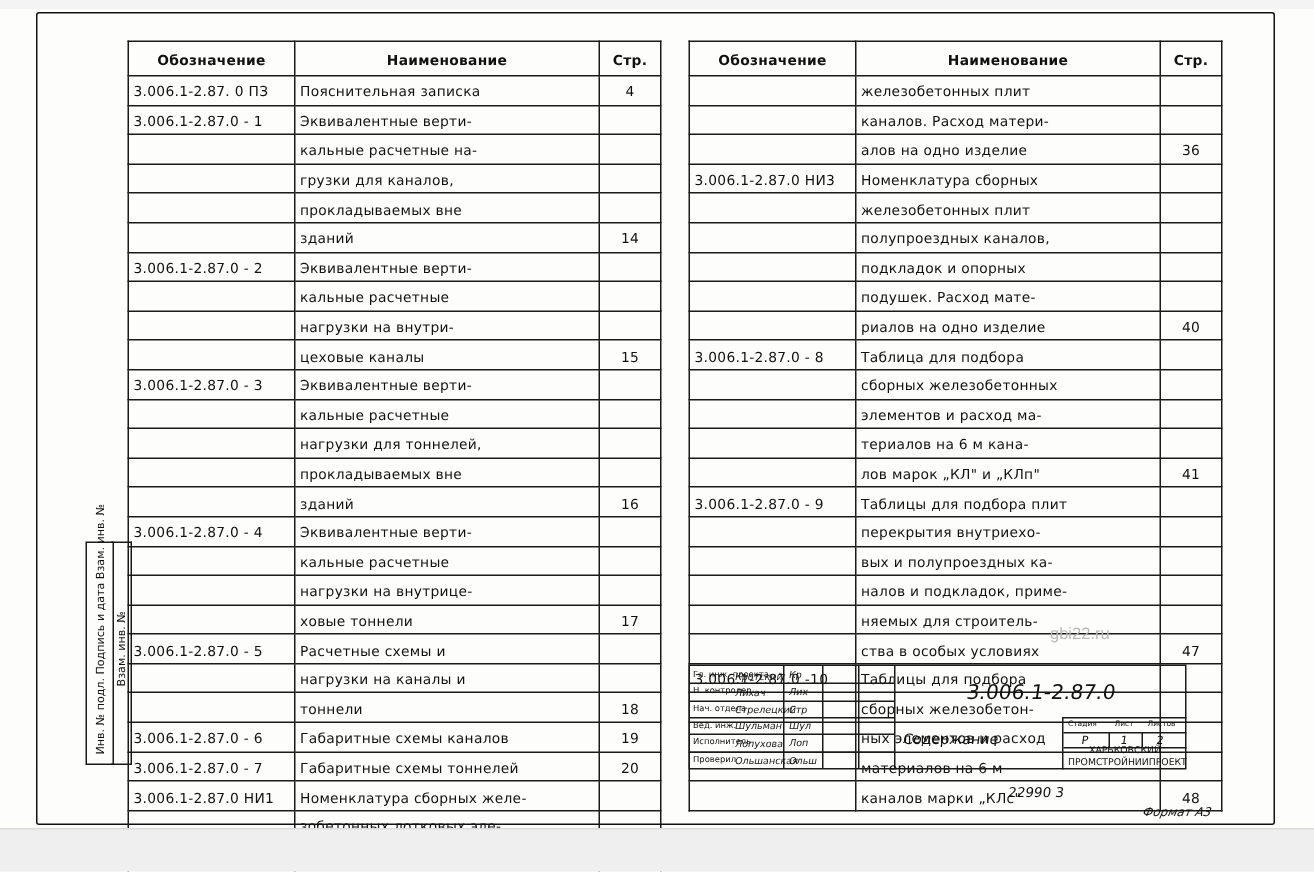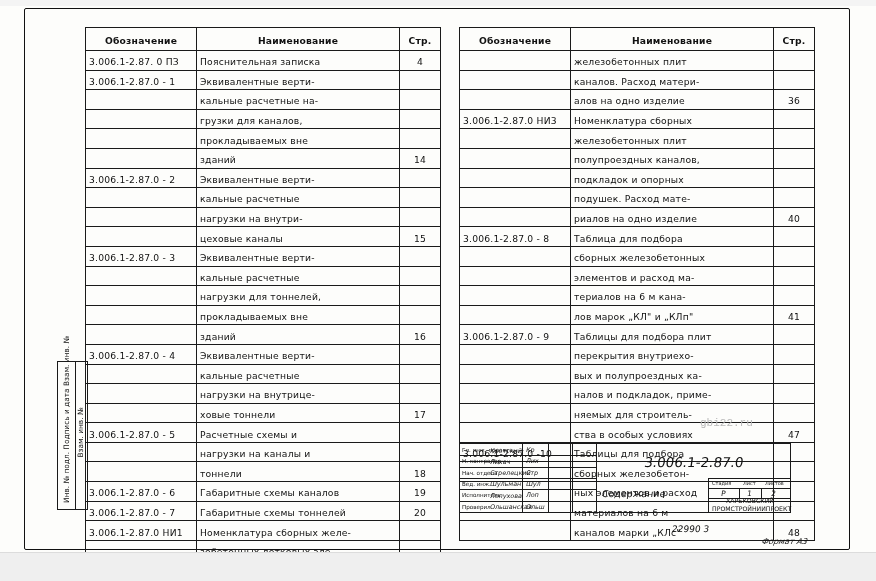--- a/index.html
+++ b/index.html
@@ -133,21 +133,21 @@
     position:absolute;left:672px;top:524px;
     font-family:"DejaVu Sans",sans-serif;font-size:9px;transform:skewX(-8deg);
   }
   .note-fmt{
     position:absolute;left:762px;top:537px;
     font-family:"DejaVu Sans",sans-serif;font-size:8px;
     transform:skewX(-12deg);font-style:italic;
   }
   .watermark{
     position:absolute;left:700px;top:417px;
-    font-family:Liberation Mono, monospace;font-size:11px;color:#b9b9b9;
+    font-family:Liberation Sans, sans-serif;font-size:11px;color:#b9b9b9;
   }
   .scan-edge{
     position:absolute;left:0;top:552px;width:876px;height:29px;
     background:#efefef;border-top:1px solid #dcdcdc;
   }
   .scan-edge2{
     position:absolute;left:0;top:0;width:876px;height:6px;background:#f4f4f4;
   }
 </style>
 </head>

